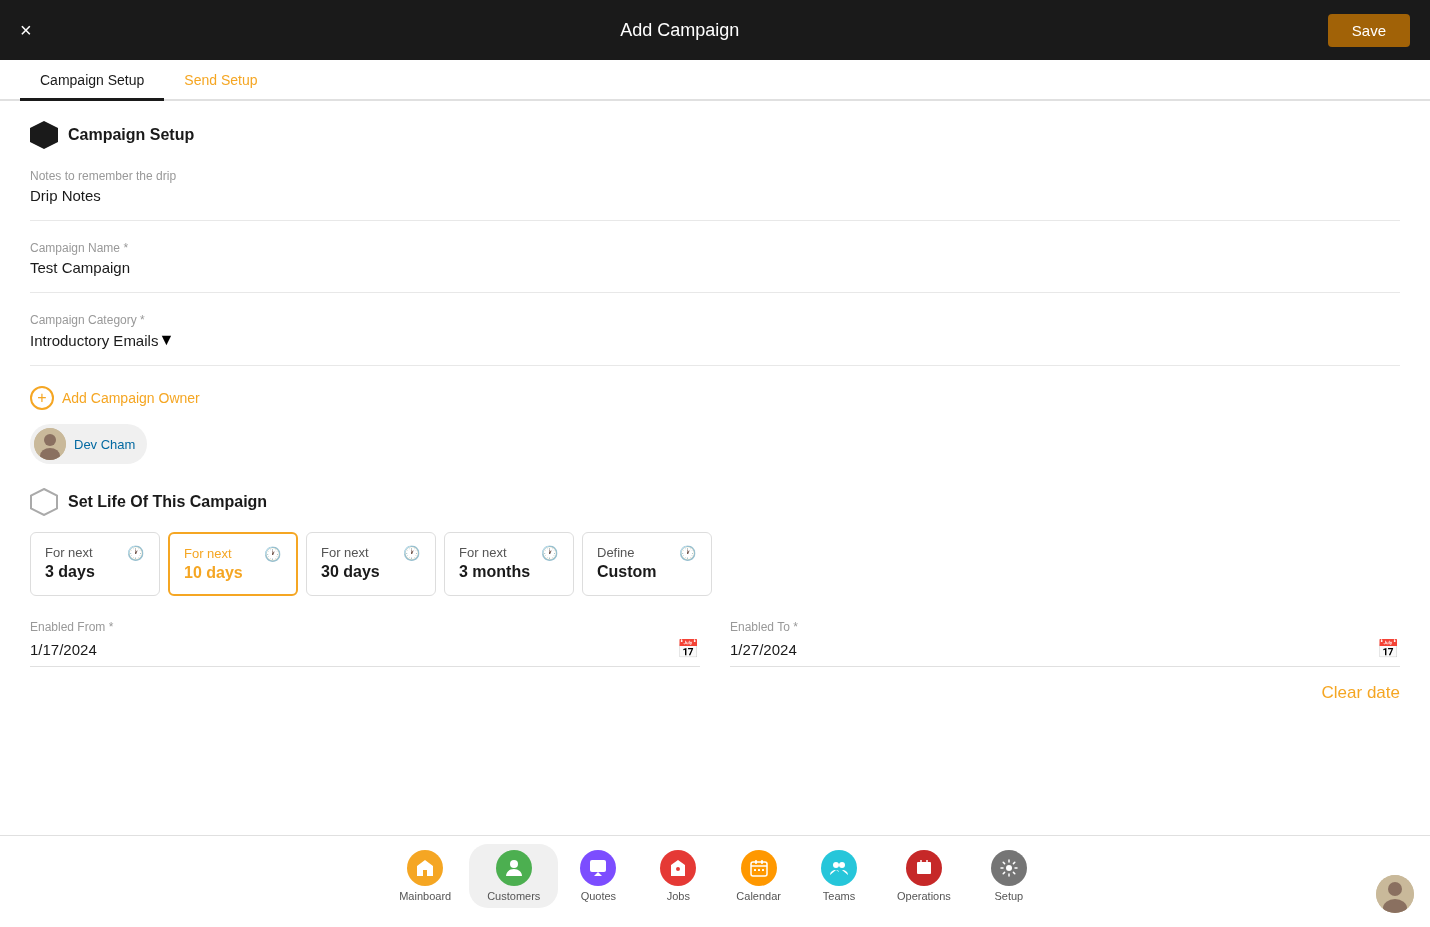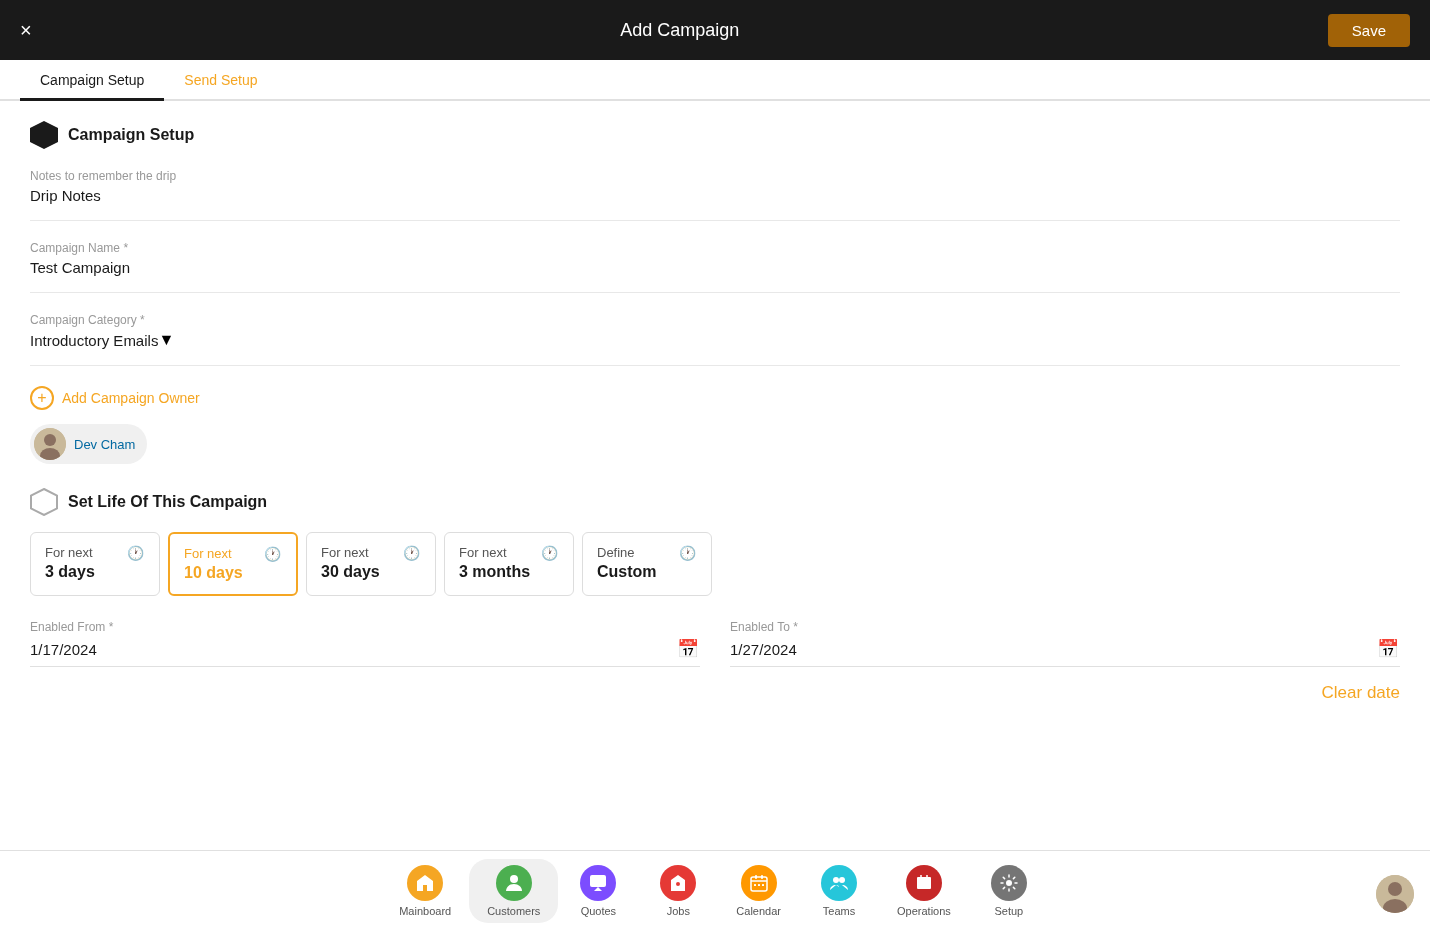--- a/index.html
+++ b/index.html
@@ -199,21 +199,21 @@
       margin-top: 8px;
     }
 
     
     .bottom-nav {
       background: white;
       border-top: 1px solid #e0e0e0;
       display: flex;
       justify-content: center;
       align-items: center;
-      padding: 8px 0 4px;
+      padding: 8px 0 19px;
       gap: 0;
       flex-shrink: 0;
       position: relative;
     }
     .nav-item {
       display: flex;
       flex-direction: column;
       align-items: center;
       gap: 4px;
       padding: 6px 18px;

